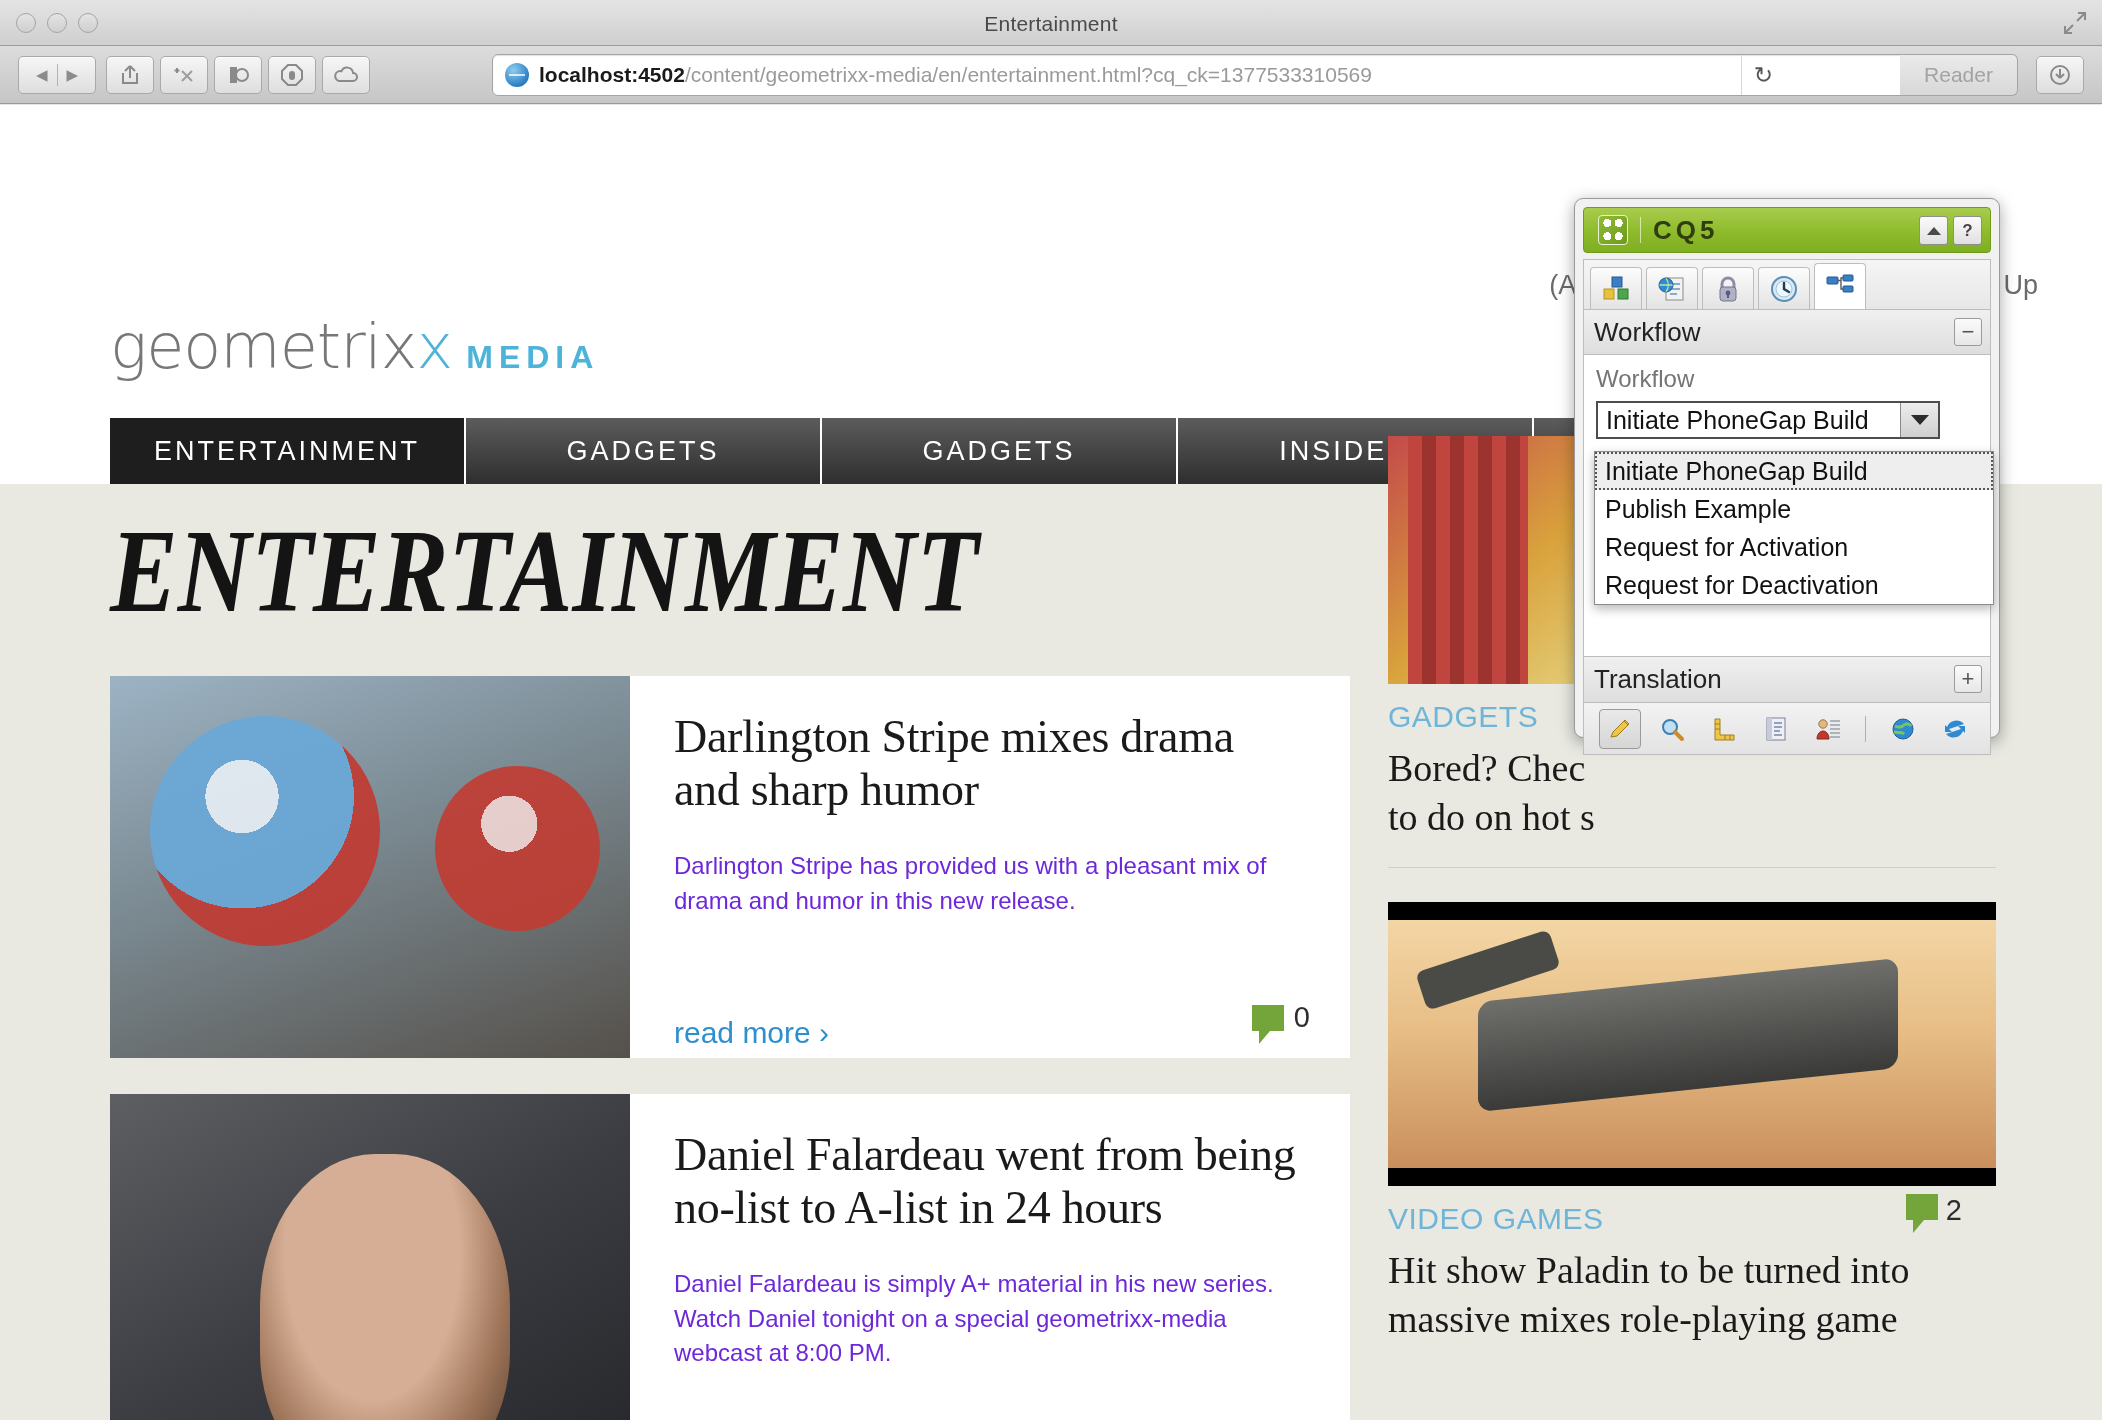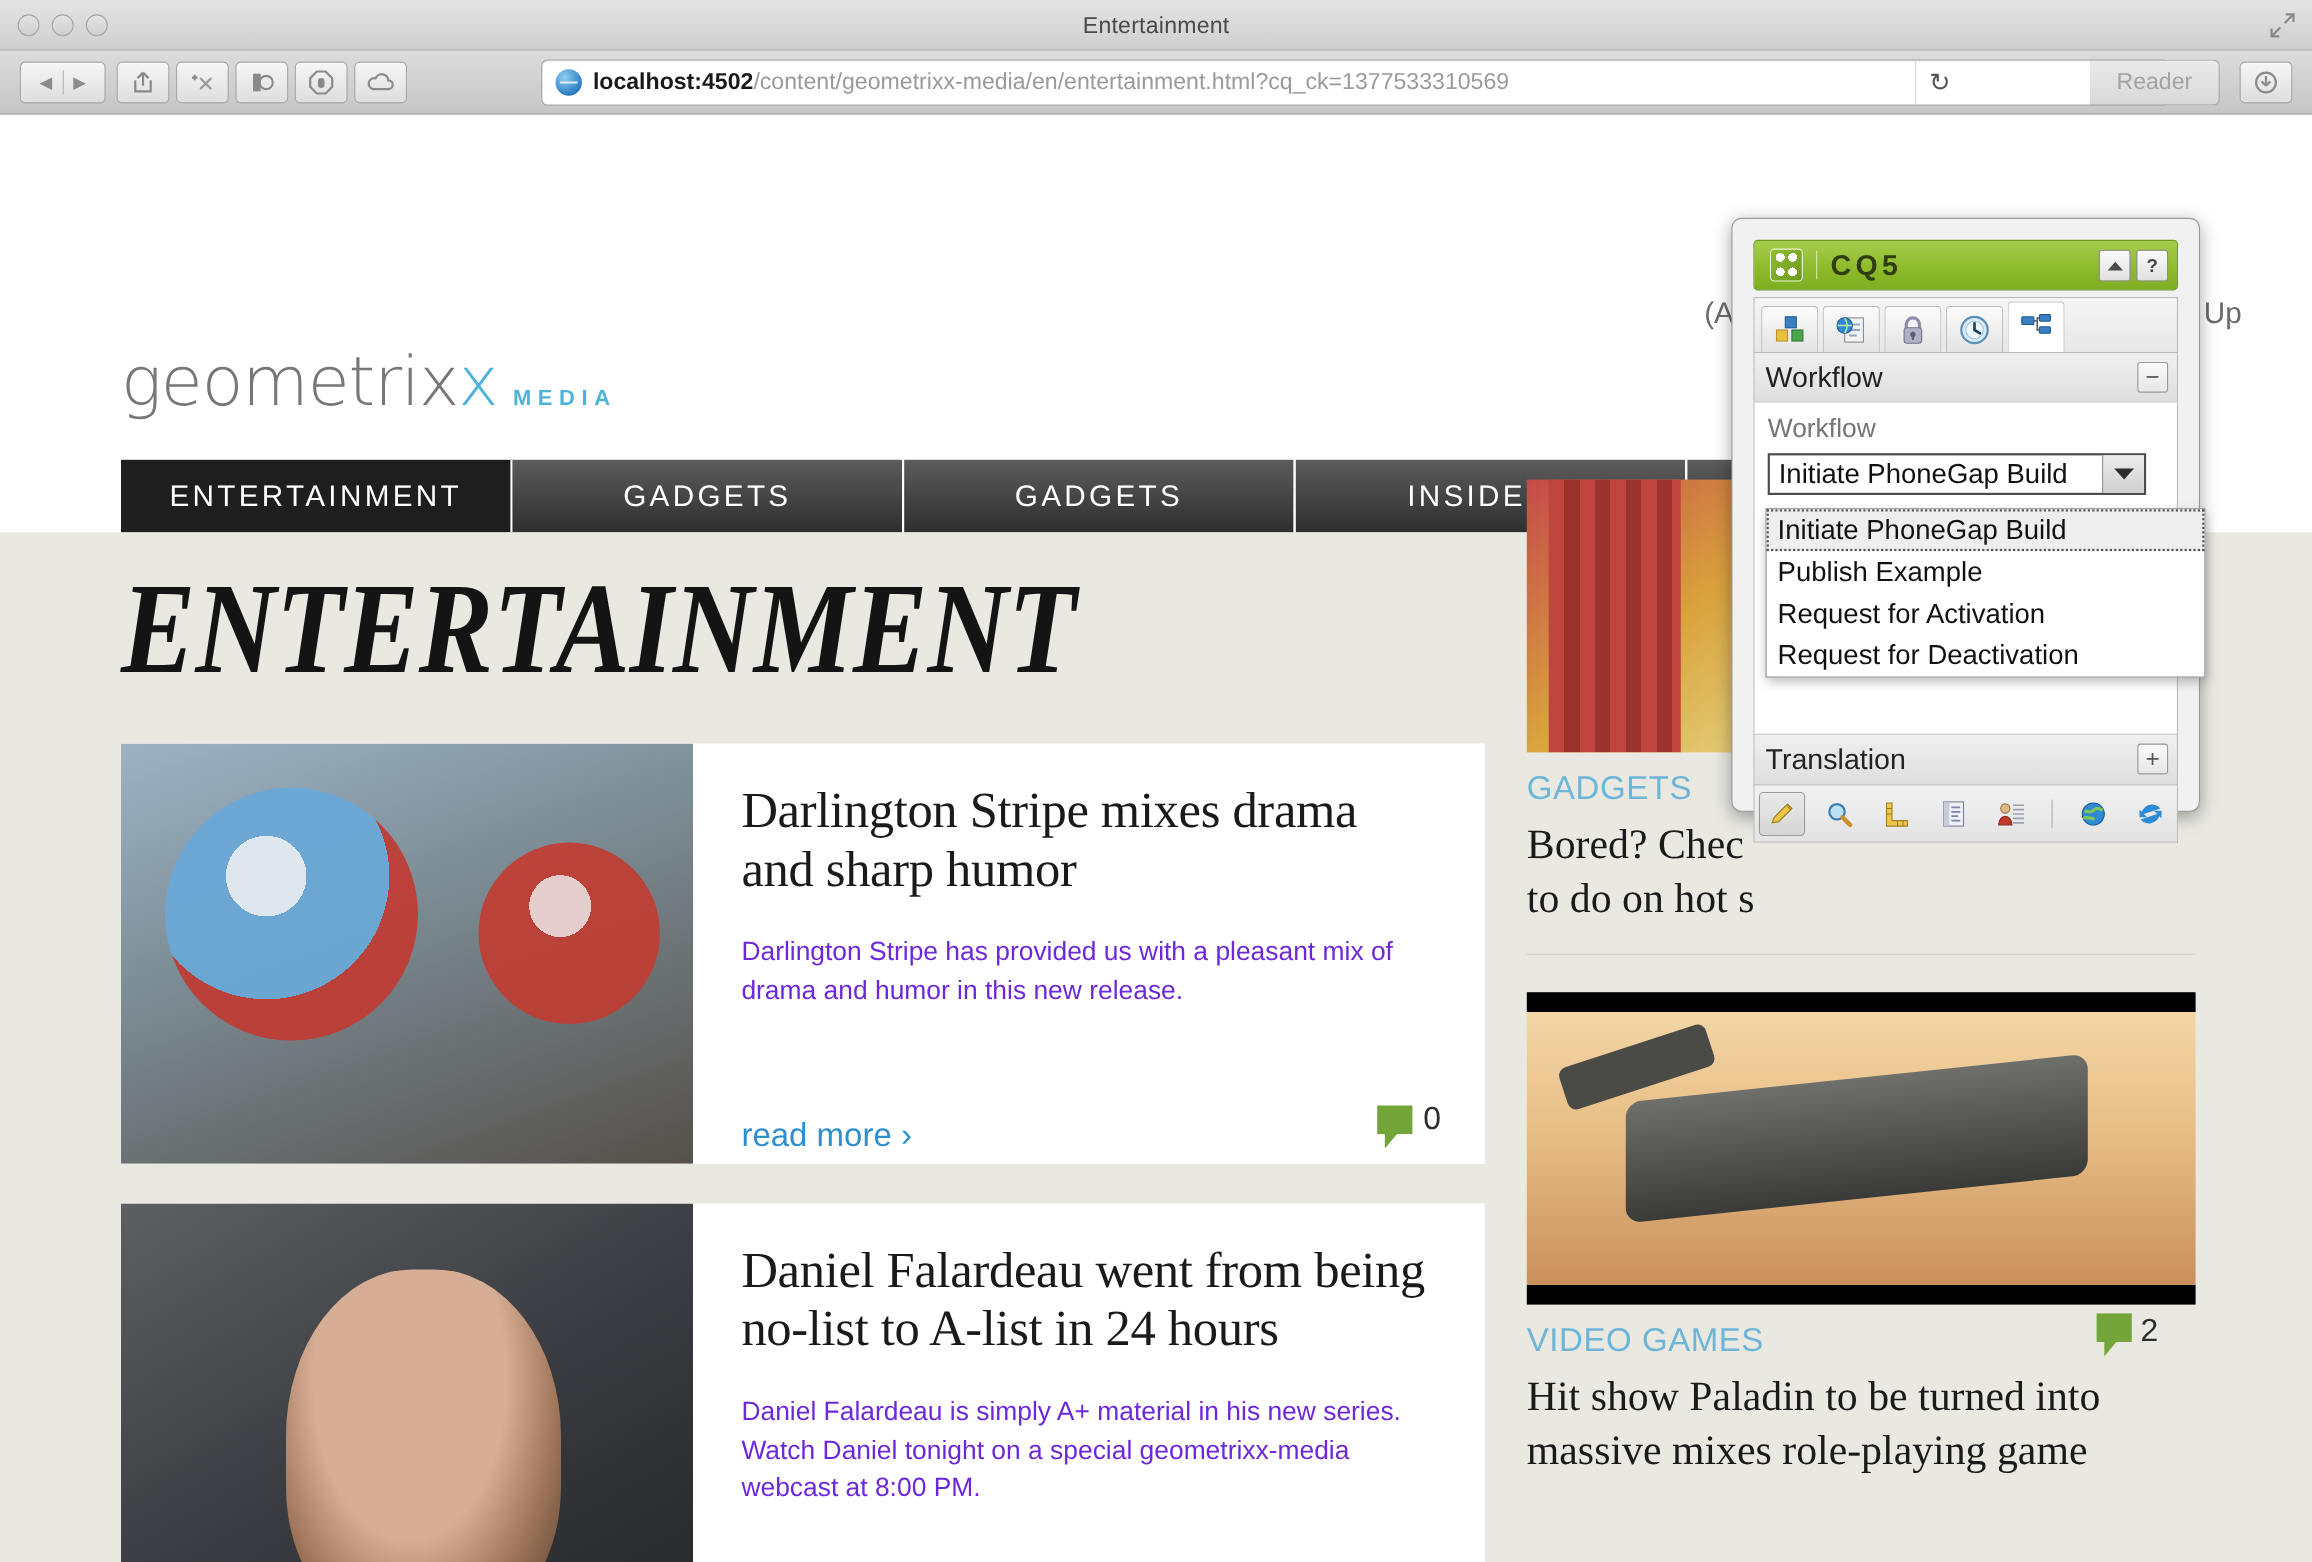--- a/index.html
+++ b/index.html
@@ -136,21 +136,21 @@
     position: absolute; left: 110px; top: 205px;
     display: flex; align-items: baseline;
   }
   .logo-main {
     font-family: "DejaVu Sans", sans-serif;
     font-size: 62px; font-weight: 300; color: #777;
     letter-spacing: -1px;
   }
   .logo-x { color: #4eb3d8; }
   .logo-media {
-    font-size: 20px; color: #4eb3d8; letter-spacing: 6px;
+    font-size: 32px; color: #4eb3d8; letter-spacing: 6px;
     font-weight: bold; margin-left: 14px;
   }
   .search-ghost {
     position: absolute; right: 470px; top: 232px;
     font-size: 25px; color: #8a8a8a;
   }
 
   
   .main-nav {
     position: absolute; left: 110px; top: 313px;
@@ -316,21 +316,21 @@
   
   .sidekick {
     position: absolute;
     left: 1574px; top: 198px;
     width: 426px; height: 540px;
     background: #f1f1f1;
     border: 1px solid #9a9a9a;
     border-radius: 9px;
     box-shadow: 0 4px 16px rgba(0,0,0,0.35);
     z-index: 40;
-    padding: 19px;
+    padding: 8px;
     font-family: "Liberation Sans", sans-serif;
   }
   .sk-titlebar {
     height: 46px;
     background: linear-gradient(180deg, #a8cc4e 0%, #8ebb2b 55%, #7fae22 100%);
     border: 1px solid #6f9a1c;
     border-radius: 4px;
     display: flex; align-items: center;
     padding: 0 8px;
     position: relative;

